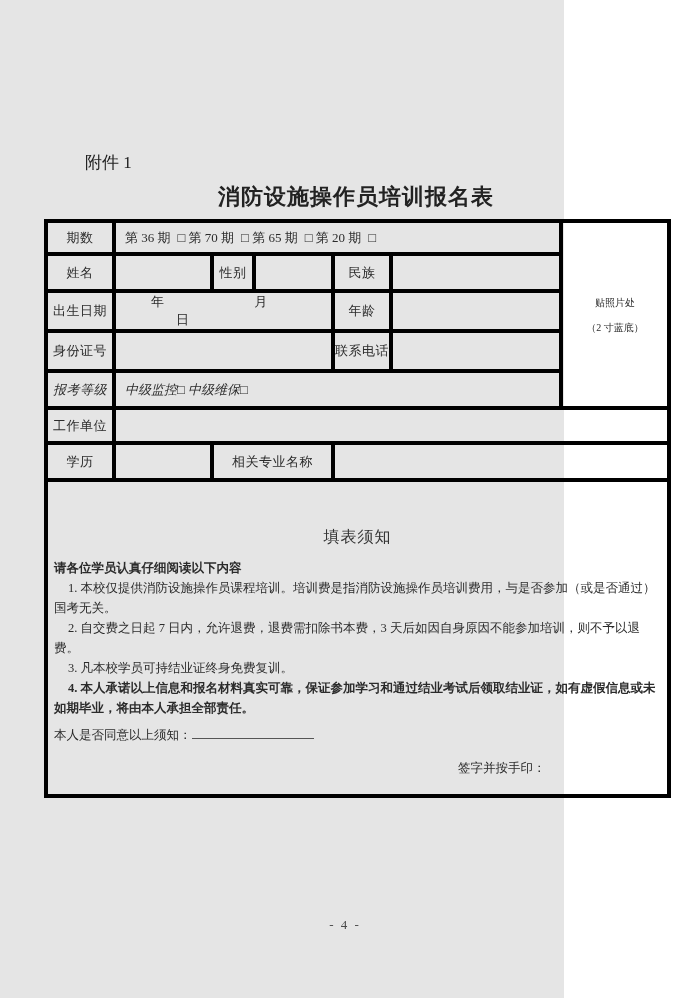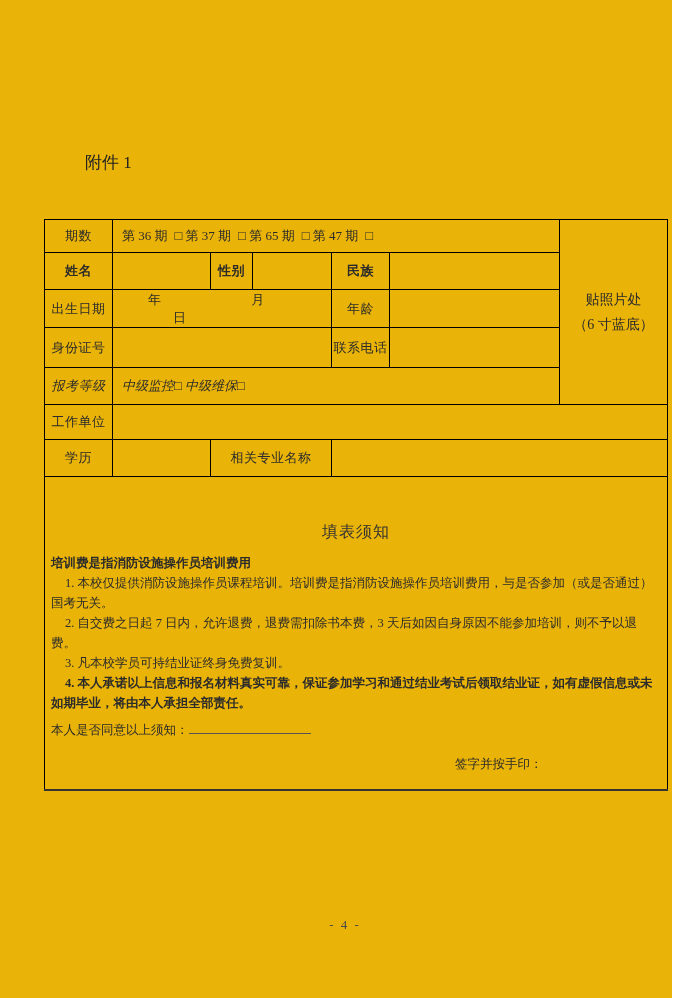--- a/index.html
+++ b/index.html
@@ -5,115 +5,116 @@
   html,body { margin:0; padding:0; }
   body {
     width:700px; height:998px;
     background:#ffffff;
     font-family:"Liberation Serif","DejaVu Serif",serif;
     color:#2b2b2b;
     position:relative;
     overflow:hidden;
   }
   .page {
-    position:absolute; left:0; top:0; width:672px; height:998px;
-    background:#eab308;
+    position:absolute; left:0; top:0; width:564px; height:998px;
+    background:#e5e5e5;
   }
   .attachment {
     position:absolute; left:85px; top:151px;
     font-size:17px; color:#222;
   }
   .doc-title {
     position:absolute; left:14px; top:182px; width:684px;
     text-align:center; font-size:22px; font-weight:700;
     letter-spacing:1px; color:#222;
   }
   table.form-table {
     position:absolute; left:44px; top:219px;
     width:623px; border-collapse:collapse; table-layout:fixed;
     border:1px solid #3d3d3d;
     border-bottom:2px solid #333;
   }
   td {
-    border:1px solid #000000;
+    border:4px solid #000000;
     font-size:13px; color:#2b2b2b;
     vertical-align:middle;
     padding:0;
     overflow:hidden;
   }
   td.lbl { text-align:center; letter-spacing:0.5px; }
   td.val { padding-left:9px; text-align:left; }
   tr.r1 { height:33px; }
-  tr.r2 { height:37px;font-weight:bold; }
+  tr.r2 { height:37px; }
   tr.r3 { height:38px; }
   tr.r4 { height:40px;padding-left:45px; }
   tr.r5 { height:37px;font-style:italic; }
   tr.r6 { height:35px; }
   tr.r7 { height:37px; }
   tr.r8 { height:299px; }
   .p-opt { white-space:nowrap; }
   .p-opt .chk { margin-left:7px; font-size:13px; }
   .lvl-opt1 { }
   .date-y { margin-left:26px; }
   .date-m { margin-left:87px; }
   .date-d { margin-left:51px; }
-  td.photo { text-align:center; font-size:14px; line-height:25px; }
+  td.photo { text-align:center; font-size:10px; line-height:25px; }
   td.notice-cell { vertical-align:top; padding:15px 6px; }
   .n-title {
     text-align:center; font-size:16px; font-weight:400;
     letter-spacing:1px; margin:30px 0 10px 0; color:#333;
   }
   .n-p {
     margin:0; font-size:12.5px; line-height:20px; color:#2b2b2b;
   }
   .n-intro { font-weight:700; }
   .n-item { text-indent:14px; }
   .n-bold { font-weight:700; }
   .n-agree { margin-top:7px; }
   .uline {
     display:inline-block; width:122px; height:13px;
     border-bottom:1px solid #555;
   }
-  .n-sign { margin:14px 0 0 404px; }
+  .n-sign { margin:14px 0 0 404px;font-family:Liberation Mono, monospace; }
   .pagenum {
     position:absolute; left:0; top:917px; width:690px;
     text-align:center; font-size:13px; color:#4a4a4a;
     letter-spacing:2px;
   }
 </style>
 </head>
 <body>
 
 <div class="page">
 
   <div class="attachment">附件 1</div>
 
+  <div class="doc-title">消防设施操作员培训报名表</div>
 
   <table class="form-table">
     <colgroup>
       <col style="width:68px">
         <col style="width:98px">
         <col style="width:42px">
       <col style="width:79px">
         <col style="width:58px">
         <col style="width:170px">
       <col style="width:108px">
     </colgroup>
     <tbody>
         <tr class="r1">
       <td class="lbl">期数</td>
       <td class="val" colspan="5">
         <span class="p-opt"><span>第 36 期</span><span class="chk">□</span></span>
-        <span class="p-opt"><span>第 37 期</span><span class="chk">□</span></span>
+        <span class="p-opt"><span>第 70 期</span><span class="chk">□</span></span>
         <span class="p-opt"><span>第 65 期</span><span class="chk">□</span></span>
-        <span class="p-opt"><span>第 47 期</span><span class="chk">□</span></span>
+        <span class="p-opt"><span>第 20 期</span><span class="chk">□</span></span>
       </td>
       <td class="photo" rowspan="5">
         <div>贴照片处</div>
-        <div>（6 寸蓝底）</div>
+        <div>（2 寸蓝底）</div>
       </td>
     </tr>
     <tr class="r2">
       <td class="lbl">姓名</td>
       <td class="val"></td>
       <td class="lbl">性别</td>
       <td class="val"></td>
       <td class="lbl">民族</td>
       <td class="val"></td>
     </tr>
@@ -146,21 +147,21 @@
     </tr>
     <tr class="r7">
       <td class="lbl">学历</td>
       <td class="val"></td>
       <td class="lbl" colspan="2">相关专业名称</td>
       <td class="val" colspan="3"></td>
     </tr>
     <tr class="r8">
       <td class="notice-cell" colspan="7">
         <div class="n-title">填表须知</div>
-        <p class="n-p n-intro">培训费是指消防设施操作员培训费用</p>
+        <p class="n-p n-intro">请各位学员认真仔细阅读以下内容</p>
         <p class="n-p n-item">1. 本校仅提供消防设施操作员课程培训。培训费是指消防设施操作员培训费用，与是否参加（或是否通过）国考无关。</p>
         <p class="n-p n-item">2. 自交费之日起 7 日内，允许退费，退费需扣除书本费，3 天后如因自身原因不能参加培训，则不予以退费。</p>
         <p class="n-p n-item">3. 凡本校学员可持结业证终身免费复训。</p>
         <p class="n-p n-item n-bold">4. 本人承诺以上信息和报名材料真实可靠，保证参加学习和通过结业考试后领取结业证，如有虚假信息或未如期毕业，将由本人承担全部责任。</p>
         <p class="n-p n-agree">
           <span>本人是否同意以上须知：</span><span class="uline"></span>
         </p>
         <p class="n-p n-sign">签字并按手印：</p>
       </td>
     </tr>

